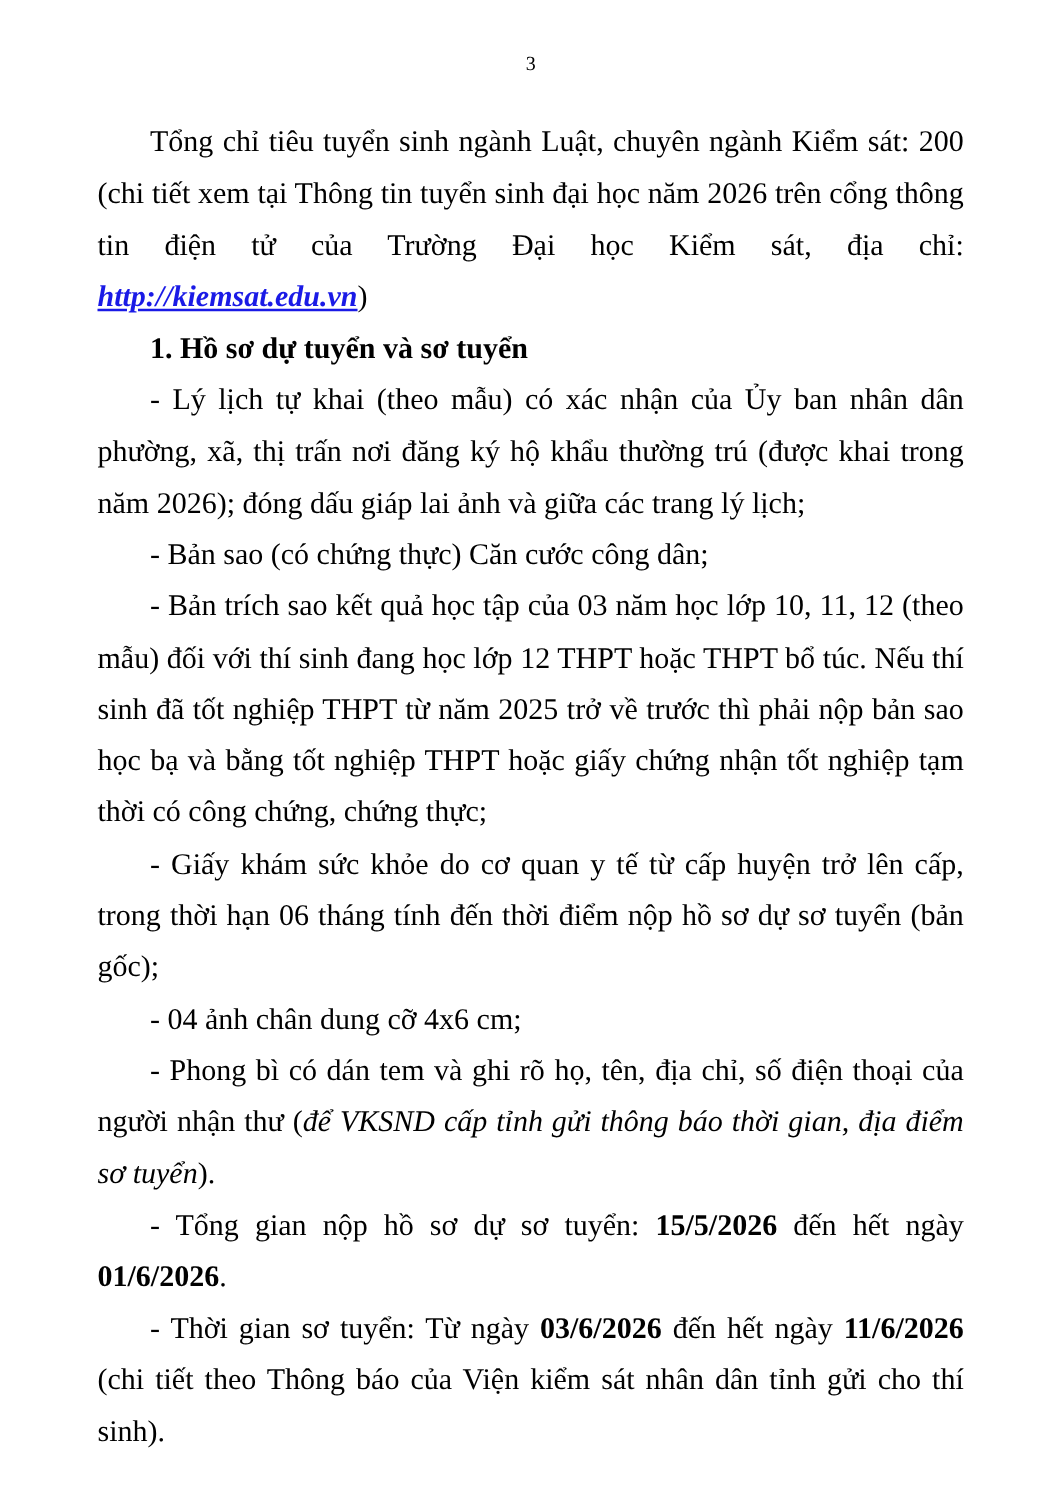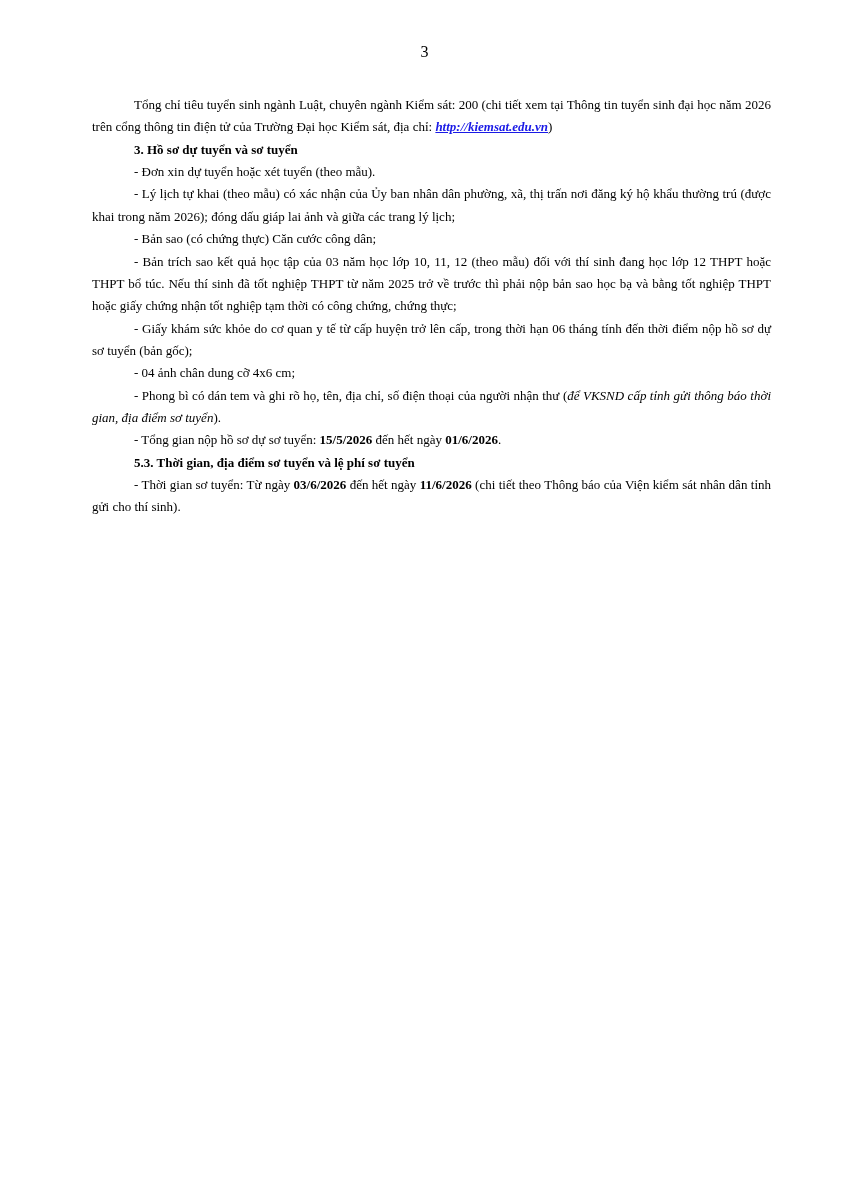--- a/index.html
+++ b/index.html
@@ -20,25 +20,24 @@
     padding: 44px 78px 40px 78px;
     overflow: hidden;
   }
   .page-number {
     text-align: center;
     font-size: 16px;
     line-height: 1;
     margin: 0 0 34px 0;
   }
   .doc-body {
-    font-size: 13px;
+    font-size: 24px;
     line-height: 1.72;
     text-align: justify;
     text-justify: inter-word;
-    margin-left: 14px;
   }
   p {
     margin: 0;
   }
   .indent {
     text-indent: 42px;
   }
   .bold {
     font-weight: bold;
   }
@@ -70,41 +69,39 @@
 <body>
 
 <div class="page">
 
   <div class="page-number">3</div>
 
   <div class="doc-body">
 
     <p class="indent"><span>Tổng chỉ tiêu tuyển sinh ngành Luật, chuyên ngành Kiểm sát: 200 (chi tiết xem tại Thông tin tuyển sinh đại học năm 2026 trên cổng thông tin điện tử của Trường Đại học Kiểm sát, địa chỉ: </span><span class="link">http://kiemsat.edu.vn</span><span>)</span></p>
 
-    <p class="heading">3. Hồ sơ dự tuyển và sơ tuyển</p>
+    <p class="heading">1. Hồ sơ dự tuyển và sơ tuyển</p>
 
 
-    <p class="indent">- Đơn xin dự tuyển hoặc xét tuyển (theo mẫu).</p>
 
     <p class="indent">- Lý lịch tự khai (theo mẫu) có xác nhận của Ủy ban nhân dân phường, xã, thị trấn nơi đăng ký hộ khẩu thường trú (được khai trong năm 2026); đóng dấu giáp lai ảnh và giữa các trang lý lịch;</p>
 
     <p class="indent">- Bản sao (có chứng thực) Căn cước công dân;</p>
 
     <p class="indent">- Bản trích sao kết quả học tập của 03 năm học lớp 10, 11, 12 (theo mẫu) đối với thí sinh đang học lớp 12 THPT hoặc THPT bổ túc. Nếu thí sinh đã tốt nghiệp THPT từ năm 2025 trở về trước thì phải nộp bản sao học bạ và bằng tốt nghiệp THPT hoặc giấy chứng nhận tốt nghiệp tạm thời có công chứng, chứng thực;</p>
 
     <p class="indent">- Giấy khám sức khỏe do cơ quan y tế từ cấp huyện trở lên cấp, trong thời hạn 06 tháng tính đến thời điểm nộp hồ sơ dự sơ tuyển (bản gốc);</p>
 
     <p class="indent">- 04 ảnh chân dung cỡ 4x6 cm;</p>
 
     <p class="indent"><span>- Phong bì có dán tem và ghi rõ họ, tên, địa chỉ, số điện thoại của người nhận thư (</span><span class="italic">để VKSND cấp tỉnh gửi thông báo thời gian, địa điểm sơ tuyển</span><span>).</span></p>
 
 
 
     <p class="indent"><span>- Tổng gian nộp hồ sơ dự sơ tuyển: </span><span class="bold">15/5/2026</span><span> đến hết ngày </span><span class="bold">01/6/2026</span><span>.</span></p>
 
 
-    <p class="heading">5.3. Thời gian, địa điểm sơ tuyển và lệ phí sơ tuyển</p>
 
     <p class="indent"><span>- Thời gian sơ tuyển: Từ ngày </span><span class="bold">03/6/2026</span><span> đến hết ngày </span><span class="bold">11/6/2026</span><span> (chi tiết theo Thông báo của Viện kiểm sát nhân dân tỉnh gửi cho thí sinh).</span></p>
 
 
   </div>
 </div>
 
 </body></html>

